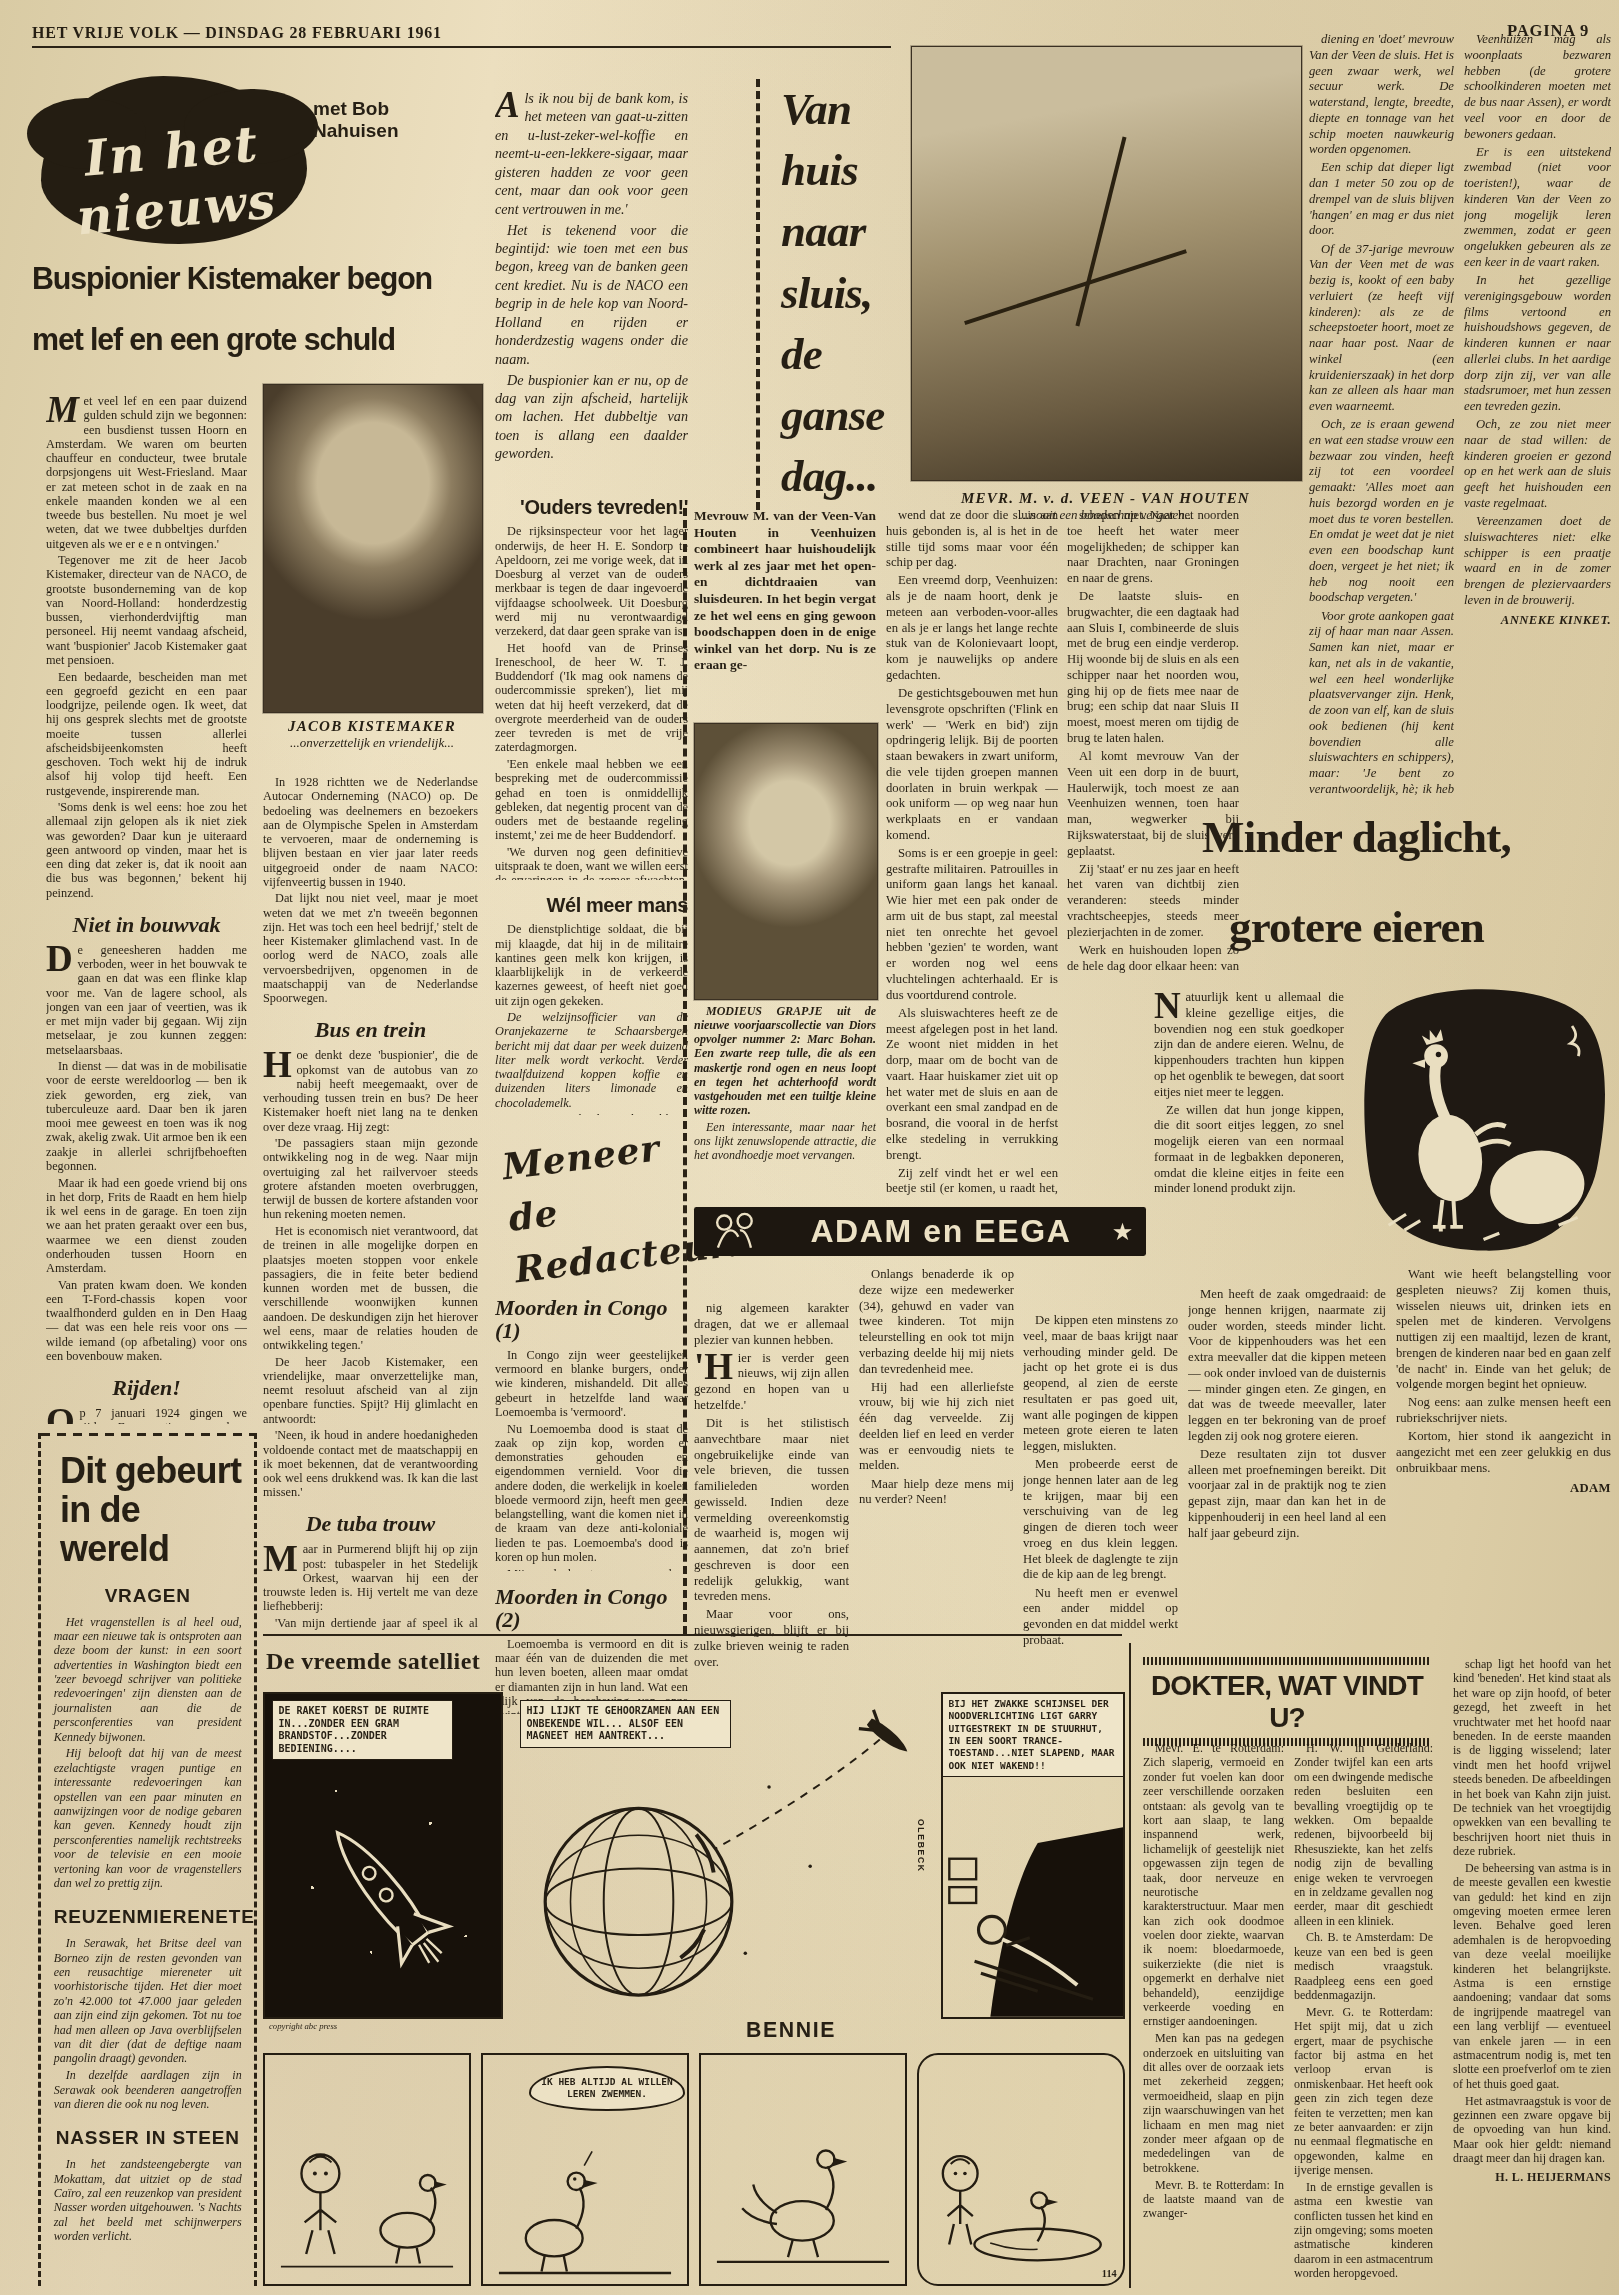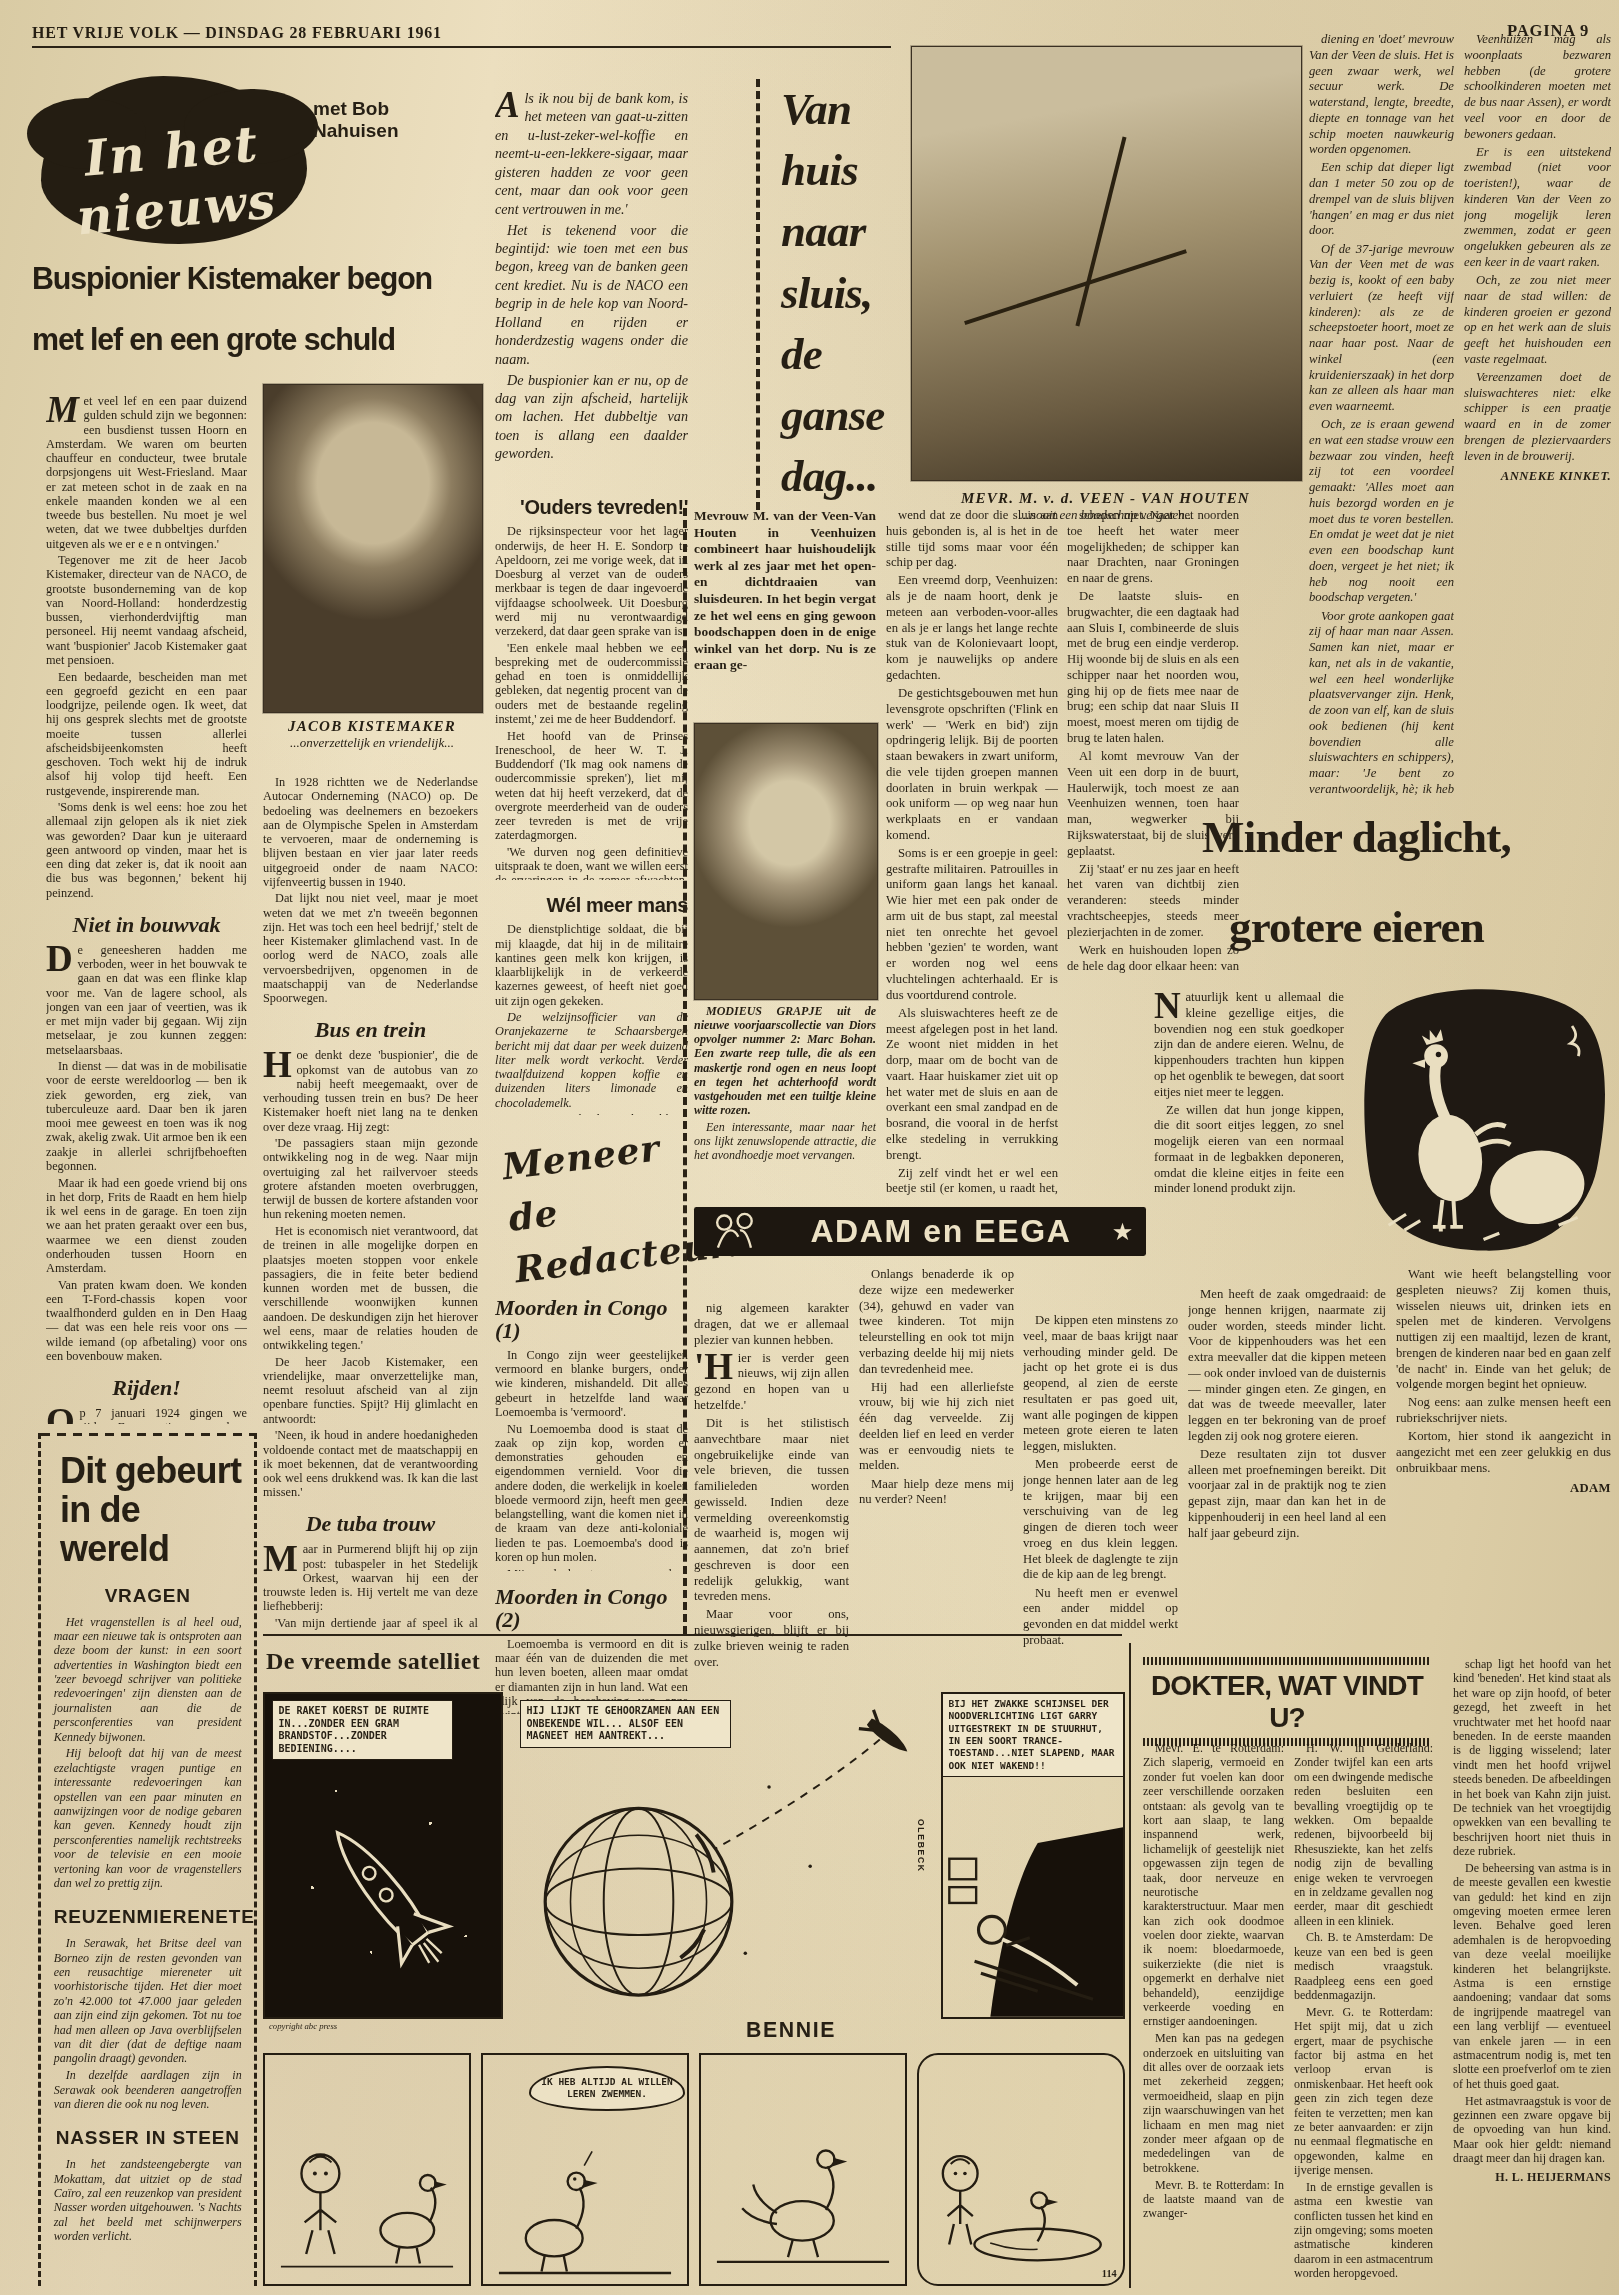--- a/index.html
+++ b/index.html
@@ -119,22 +119,22 @@
     </div>
 
   <div class="col it" style="left:495px;top:89px;width:193px;height:392px;font-size:14.2px;line-height:1.3;">
       <p class="fl pdi">Als ik nou bij de bank kom, is het meteen van gaat-u-zitten en u-lust-zeker-wel-koffie en neemt-u-een-lekkere-sigaar, maar gisteren hadden ze voor geen cent, maar dan ook voor geen cent vertrouwen in me.'</p>
       <p class="fl pi">Het is tekenend voor die begintijd: wie toen met een bus begon, kreeg van de banken geen cent krediet. Nu is de NACO een begrip in de hele kop van Noord-Holland en rijden er honderdzestig wagens onder die naam.</p>
       <p class="fl pi">De buspionier kan er nu, op de dag van zijn afscheid, hartelijk om lachen. Het dubbeltje van toen is allang een daalder geworden.</p>
     </div>
   <div class="col" style="left:495px;top:486px;width:193px;height:394px;">
       <div class="fl h">'Ouders tevreden!'</div>
       <p class="fl p">De rijksinspecteur voor het lager onderwijs, de heer H. E. Sondorp te Apeldoorn, zei me vorige week, dat in Doesburg al verzet van de ouders merkbaar is tegen de daar ingevoerde vijfdaagse schoolweek. Uit Doesburg werd mij nu verontwaardigd verzekerd, dat daar geen sprake van is.</p>
+      <p class="fl p">Het hoofd van de Prinses Ireneschool, de heer W. T. J. Buddendorf ('Ik mag ook namens de oudercommissie spreken'), liet mij weten dat hij heeft verzekerd, dat de overgrote meerderheid van de ouders zeer tevreden is met de vrije zaterdagmorgen.</p>
       <p class="fl p">'Een enkele maal hebben we een bespreking met de oudercommissie gehad en toen is onmiddellijk gebleken, dat negentig procent van de ouders met de bestaande regeling instemt,' zei me de heer Buddendorf.</p>
-      <p class="fl p">Het hoofd van de Prinses Ireneschool, de heer W. T. J. Buddendorf ('Ik mag ook namens de oudercommissie spreken'), liet mij weten dat hij heeft verzekerd, dat de overgrote meerderheid van de ouders zeer tevreden is met de vrije zaterdagmorgen.</p>
       <p class="fl p">'We durven nog geen definitieve uitspraak te doen, want we willen eerst de ervaringen in de zomer afwachten. Na de zomer stellen we weer een onderzoek in en dan weten we meer,' veronderstelde hij.</p>
     </div>
   <div class="col" style="left:495px;top:884px;width:193px;height:231px;">
       <div class="fl h">Wél meer mans</div>
       <p class="fl p">De dienstplichtige soldaat, die bij mij klaagde, dat hij in de militaire kantines geen melk kon krijgen, is klaarblijkelijk in de verkeerde kazernes geweest, of heeft niet goed uit zijn ogen gekeken.</p>
       <p class="fl pi">De welzijnsofficier van de Oranjekazerne te Schaarsbergen bericht mij dat daar per week duizend liter melk wordt verkocht. Verder twaalfduizend koppen koffie en duizenden liters limonade en chocolademelk.</p>
       <p class="fl pi">Mijn ongerustheid was dus, althans voor de Oranjekazerne in Schaarsbergen, ongegrond; daar zijn de mannen 'meer mans' en hebben ze ongetwijfeld 'meer pep.' Een geruststellende gedachte.</p>
     </div>
 
   <div class="abs script-head" style="left:508px;top:1129px;width:182px;">
@@ -201,20 +201,21 @@
   <div class="col f16" style="left:1309px;top:32px;width:145px;height:765px;font-style:italic;">
       <p class="fl p">diening en 'doet' mevrouw Van der Veen de sluis. Het is geen zwaar werk, wel secuur werk. De waterstand, lengte, breedte, diepte en tonnage van het schip moeten nauwkeurig worden opgenomen.</p>
       <p class="fl pi">Een schip dat dieper ligt dan 1 meter 50 zou op de drempel van de sluis blijven 'hangen' en mag er dus niet door.</p>
       <p class="fl p">Of de 37-jarige mevrouw Van der Veen met de was bezig is, kookt of een baby verluiert (ze heeft vijf kinderen): als ze de scheepstoeter hoort, moet ze naar haar post. Naar de winkel (een kruidenierszaak) in het dorp kan ze alleen als haar man even waarneemt.</p>
       <p class="fl p">Och, ze is eraan gewend en wat een stadse vrouw een bezwaar zou vinden, heeft zij tot een voordeel gemaakt: 'Alles moet aan huis bezorgd worden en je moet dus te voren bestellen. En omdat je weet dat je niet even een boodschap kunt doen, vergeet je het niet; ik heb nog nooit een boodschap vergeten.'</p>
       <p class="fl p">Voor grote aankopen gaat zij of haar man naar Assen. Samen kan niet, maar er kan, net als in de vakantie, wel een heel wonderlijke plaatsvervanger zijn. Henk, de zoon van elf, kan de sluis ook bedienen (hij kent bovendien alle sluiswachters en schippers), maar: 'Je bent zo verantwoordelijk, hè; ik heb liever dat hij alleen draait als ik erbij ben.'</p>
     </div>
   <div class="col f16" style="left:1464px;top:32px;width:147px;height:765px;font-style:italic;">
       <p class="fl p">Veenhuizen mag als woonplaats bezwaren hebben (de grotere schoolkinderen moeten met de bus naar Assen), er wordt veel voor en door de bewoners gedaan.</p>
       <p class="fl p">Er is een uitstekend zwembad (niet voor toeristen!), waar de kinderen Van der Veen zo jong mogelijk leren zwemmen, zodat er geen ongelukken gebeuren als ze een keer in de vaart raken.</p>
+      <p class="fl p">In het gezellige verenigingsgebouw worden films vertoond en huishoudshows gegeven, de kinderen kunnen er naar allerlei clubs. In het aardige dorp zijn zij, ver van alle stadsrumoer, met hun zessen een tevreden gezin.</p>
       <p class="fl p">Och, ze zou niet meer naar de stad willen: de kinderen groeien er gezond op en het werk aan de sluis geeft het huishouden een vaste regelmaat.</p>
       <p class="fl p">Vereenzamen doet de sluiswachteres niet: elke schipper is een praatje waard en in de zomer brengen de pleziervaarders leven in de brouwerij.</p>
       <p class="fl sig">ANNEKE KINKET.</p>
     </div>
 
   <div class="abs bigserif" style="left:1101px;top:792px;width:511px;">
       <div>Minder daglicht,</div>
       <div>grotere eieren</div>
     </div>
   <div class="col f16" style="left:1154px;top:990px;width:190px;height:269px;">

